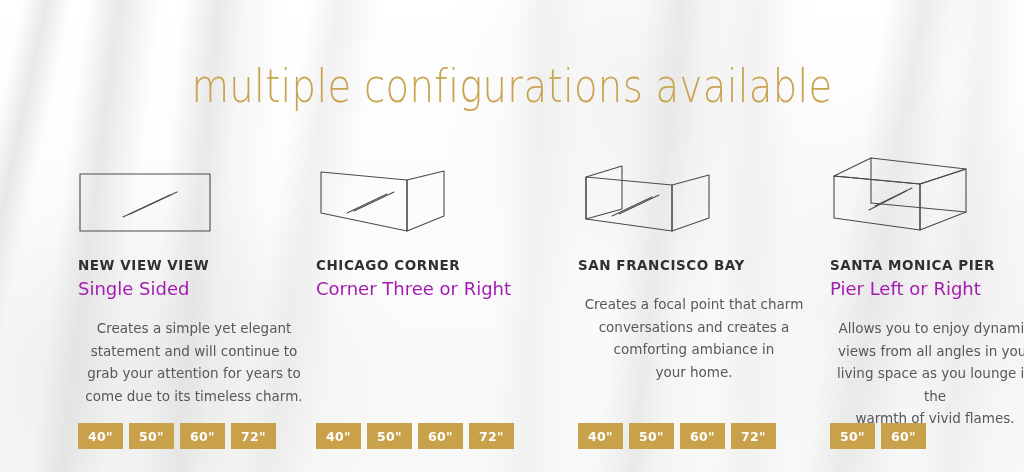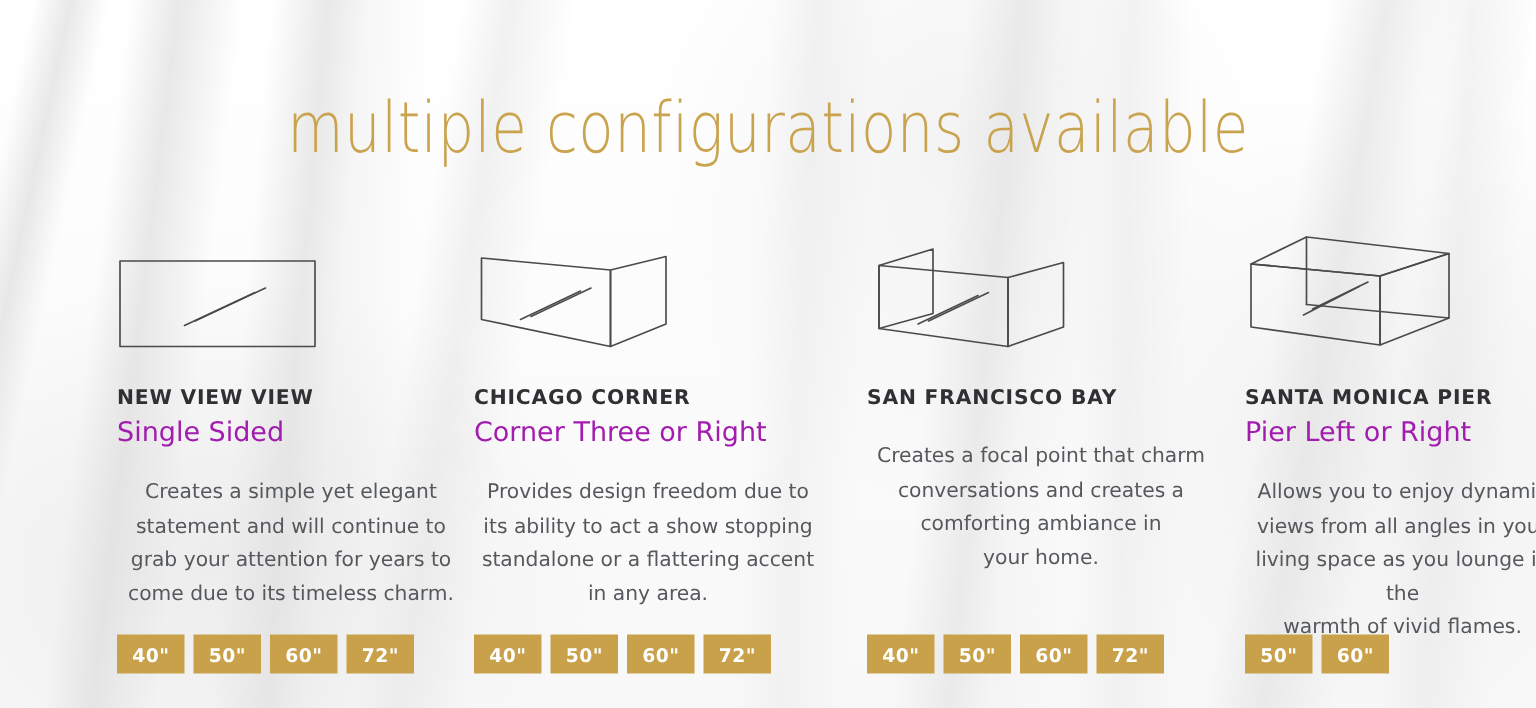--- a/index.html
+++ b/index.html
@@ -190,24 +190,20 @@
         <path d="M5,22 L91,30 L91,81 L5,63 Z"></path>
 
         <path d="M91,30 L128,21 L128,66 L91,81 Z"></path>
 
         <line x1="31" y1="63" x2="71" y2="44"></line>
         <line x1="38" y1="61" x2="78" y2="42"></line>
       </svg>
     </div>
     <div class="card-title">CHICAGO CORNER</div>
     <div class="card-subtitle">Corner Three or Right</div>
-    <div class="card-desc">Provides design freedom due to
-its ability to act a show stopping
-standalone or a flattering accent
-in any area.</div>
     <div class="size-row">
       <span class="size-badge">40"</span>
       <span class="size-badge">50"</span>
       <span class="size-badge">60"</span>
       <span class="size-badge">72"</span>
     </div>
   </div>
 
   <div class="card c2">
     <div class="card-icon">

